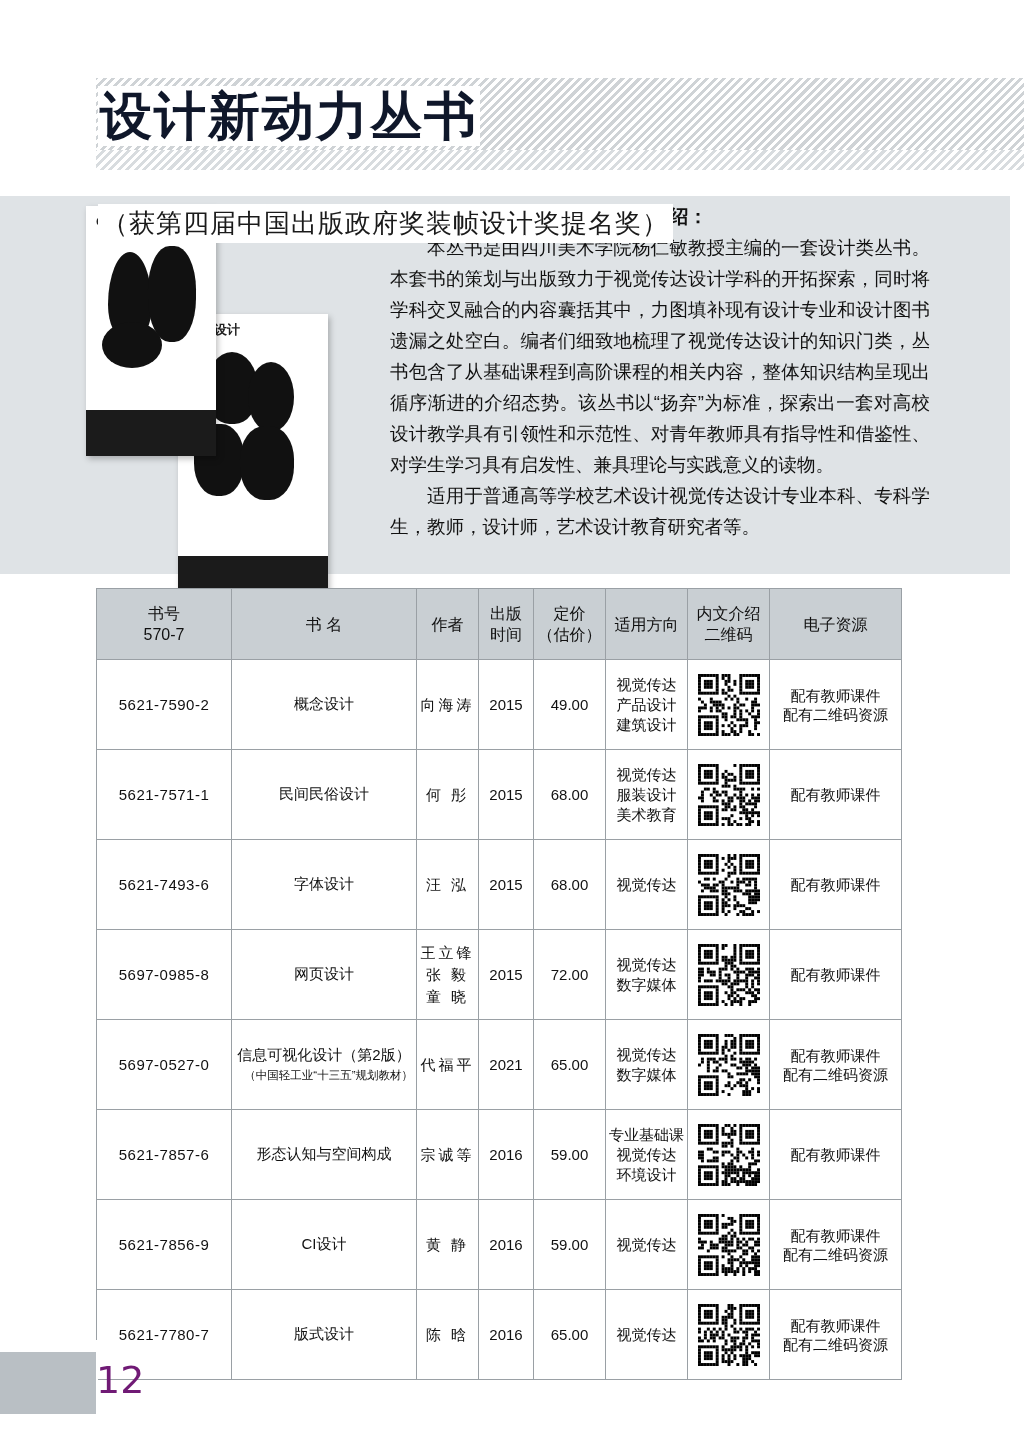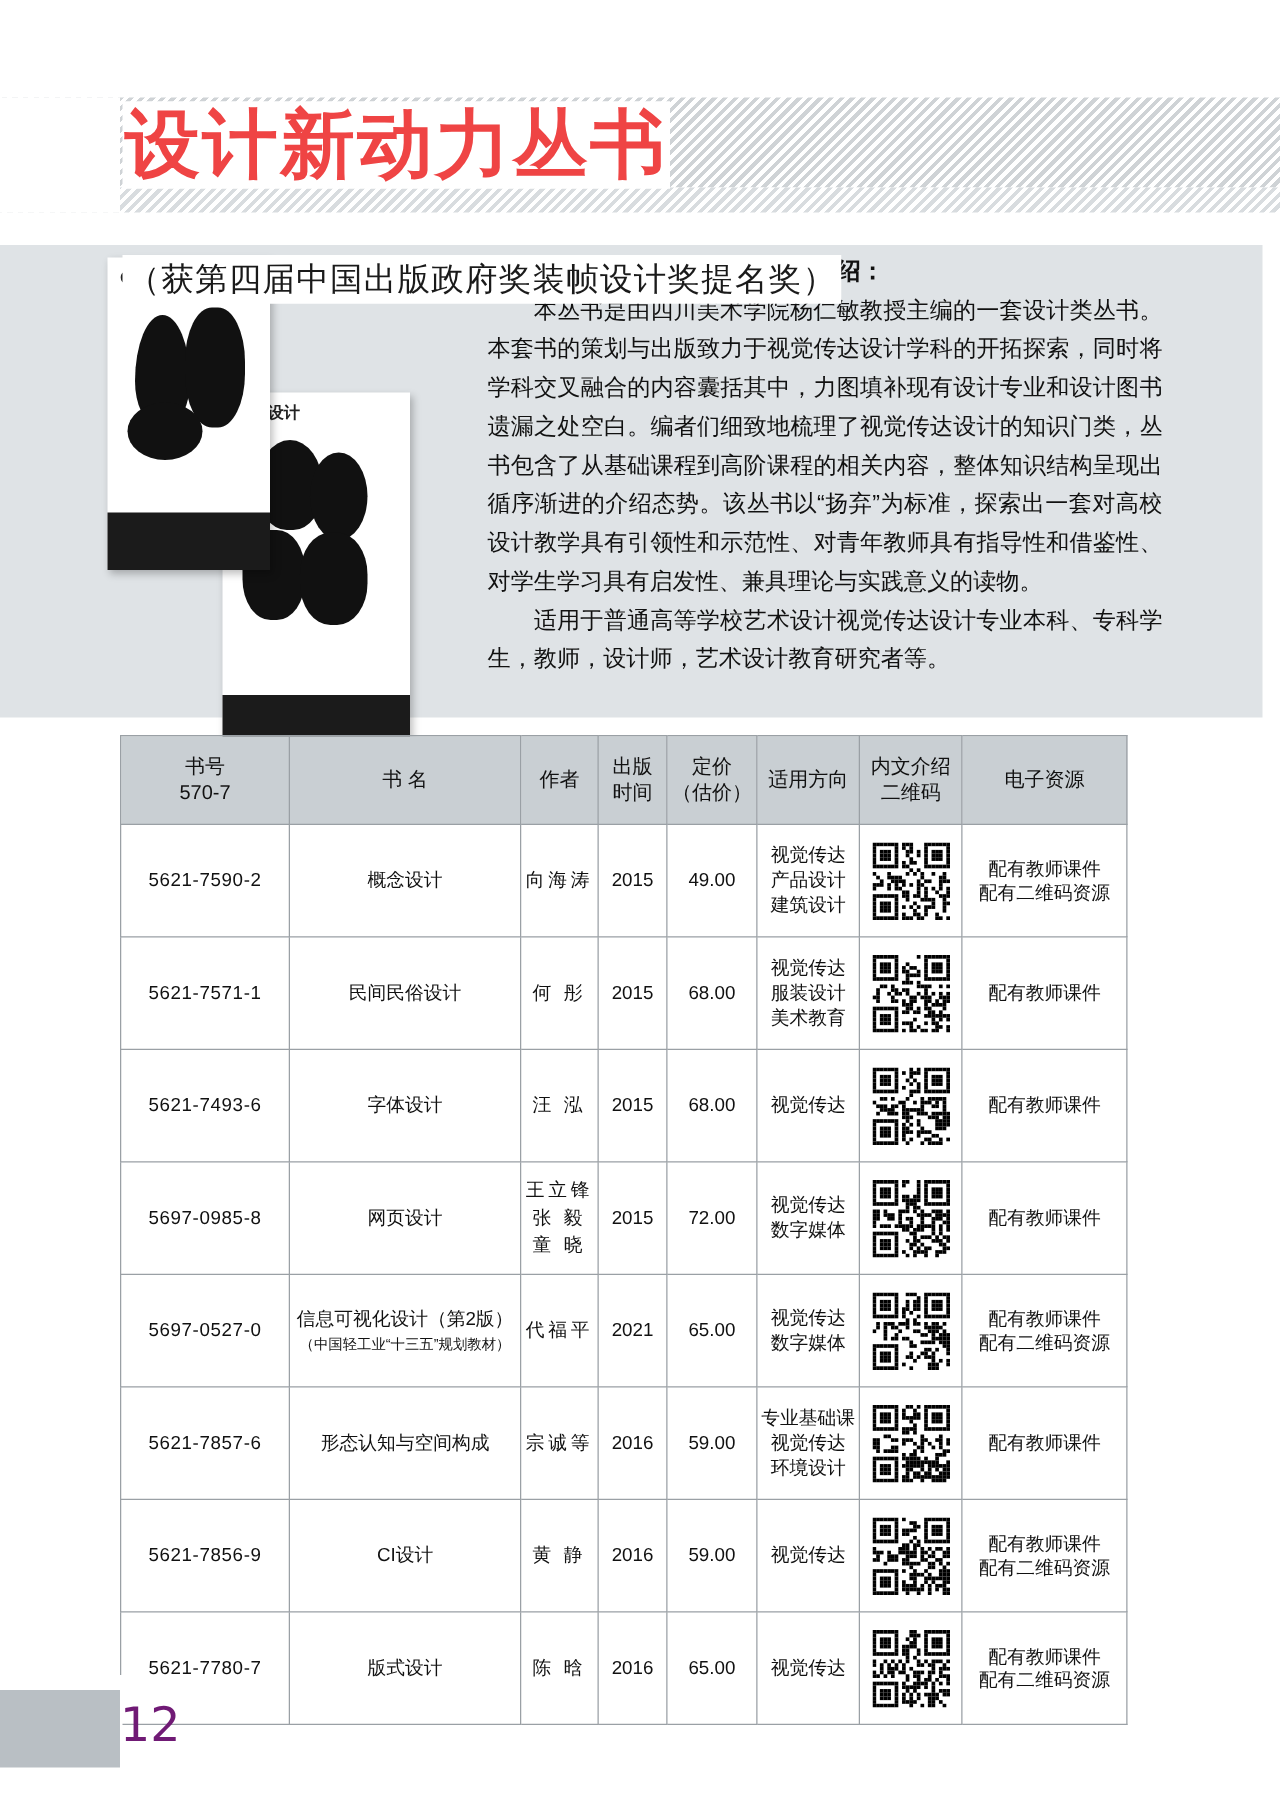--- a/index.html
+++ b/index.html
@@ -40,24 +40,24 @@
   .white-mask-left {
     position: absolute;
     left: 0; top: 78px;
     width: 96px; height: 92px;
     background: #ffffff;
   }
   .title-main {
     position: absolute;
     left: 98px;
     top: 80px;
-    font-size: 60px;
+    font-size: 52px;
     font-weight: bold;
     letter-spacing: 2px;
-    color: #ef4444;
+    color: #0f172a;
     font-family: "DejaVu Sans", "Liberation Sans", sans-serif;
     line-height: 72px;
     z-index: 4;
     background: transparent;
   }
   .title-main span.bg {
     background: #ffffff;
     padding: 0 2px;
   }
   .subtitle {
@@ -182,21 +182,21 @@
     height: 66px;
     line-height: 21px;
     font-weight: normal;
   }
   table.books tbody td {
     height: 85px;
     background: #ffffff;
   }
   .cell-isbn { font-size: 16px; letter-spacing: 0.5px; }
   .cell-name { font-size: 16.5px; }
-  .cell-name .sub { display: block; font-size: 11.5px; margin-top: 3px; }
+  .cell-name .sub { display: block; font-size: 11.5px; margin-top: 3px; text-align: right; }
   .cell-author { font-size: 16px; line-height: 22px; letter-spacing: 3px; margin-left: 36px; }
   .cell-year { font-size: 16px; }
   .cell-price { font-size: 16px; }
   .cell-dir { font-size: 14px; line-height: 20px; }
   .cell-res { font-size: 13.5px; line-height: 19px; }
   .qr {
     width: 62px;
     height: 62px;
     margin: 0 auto;
     display: block;

